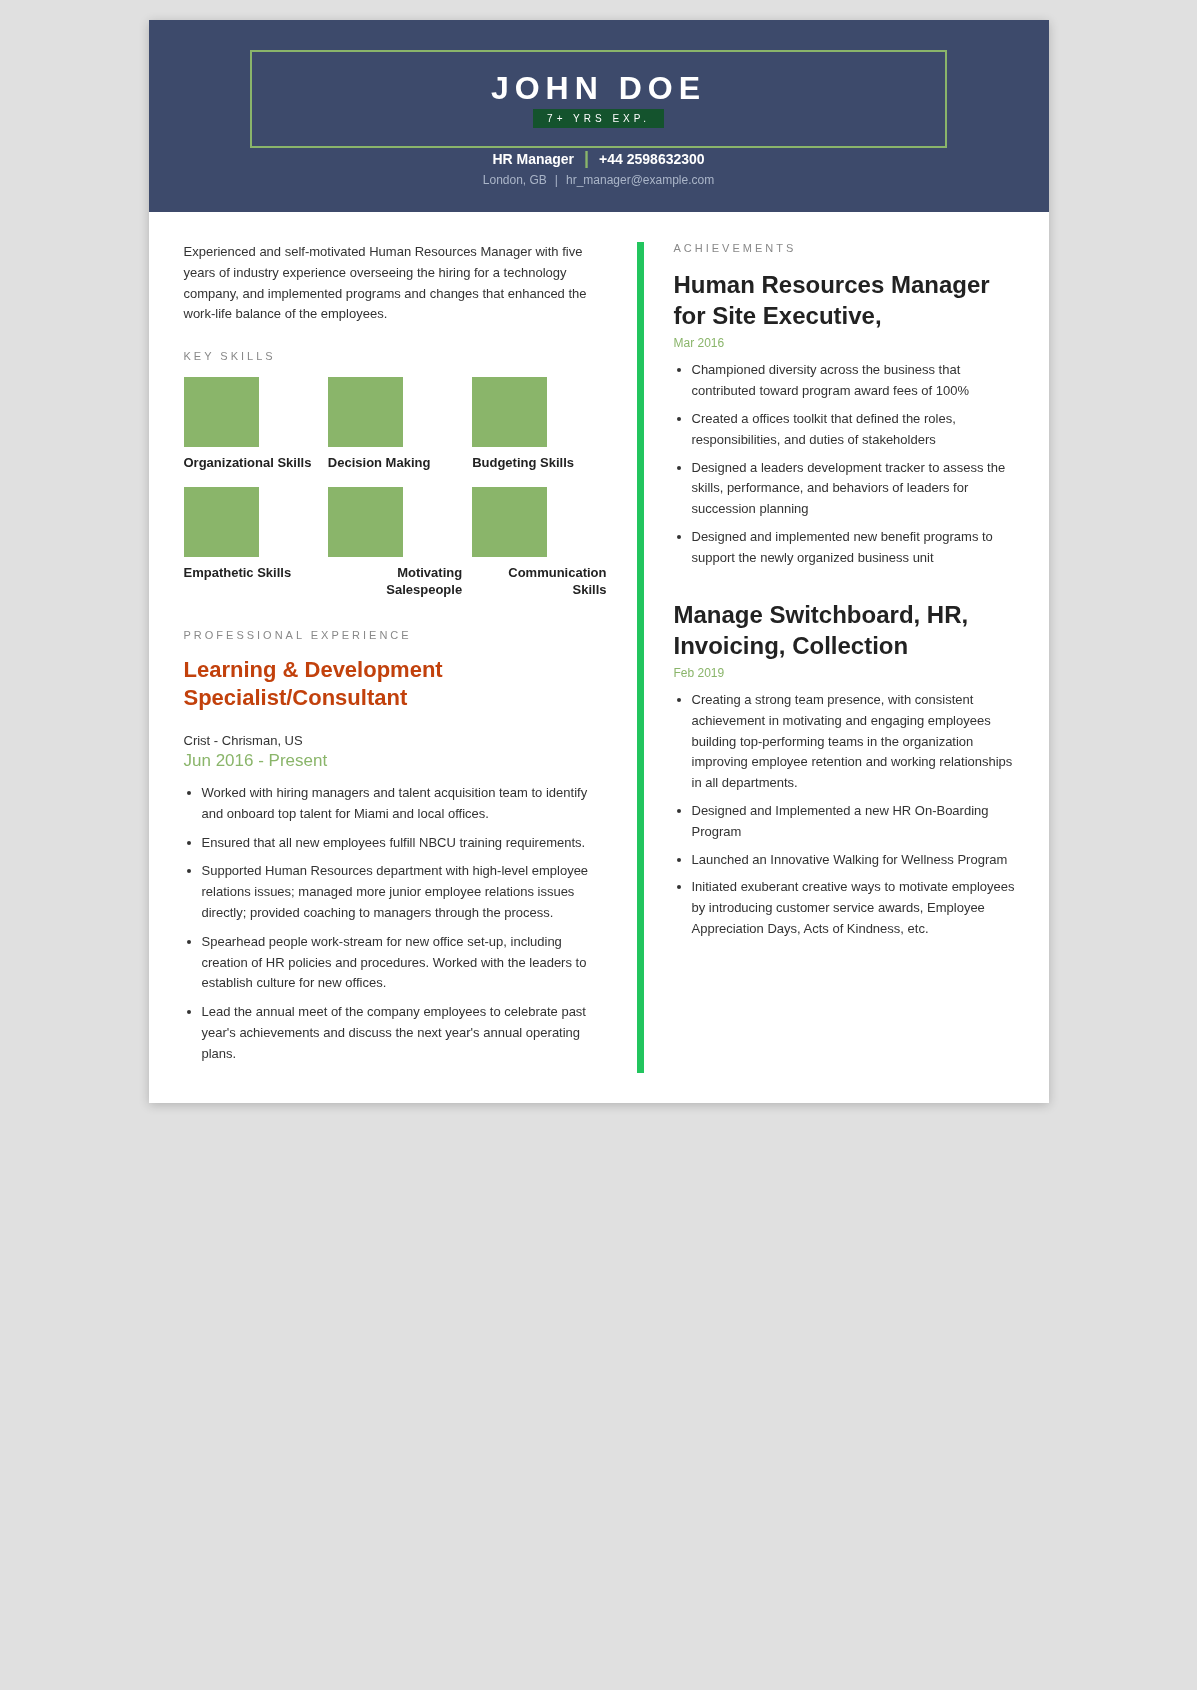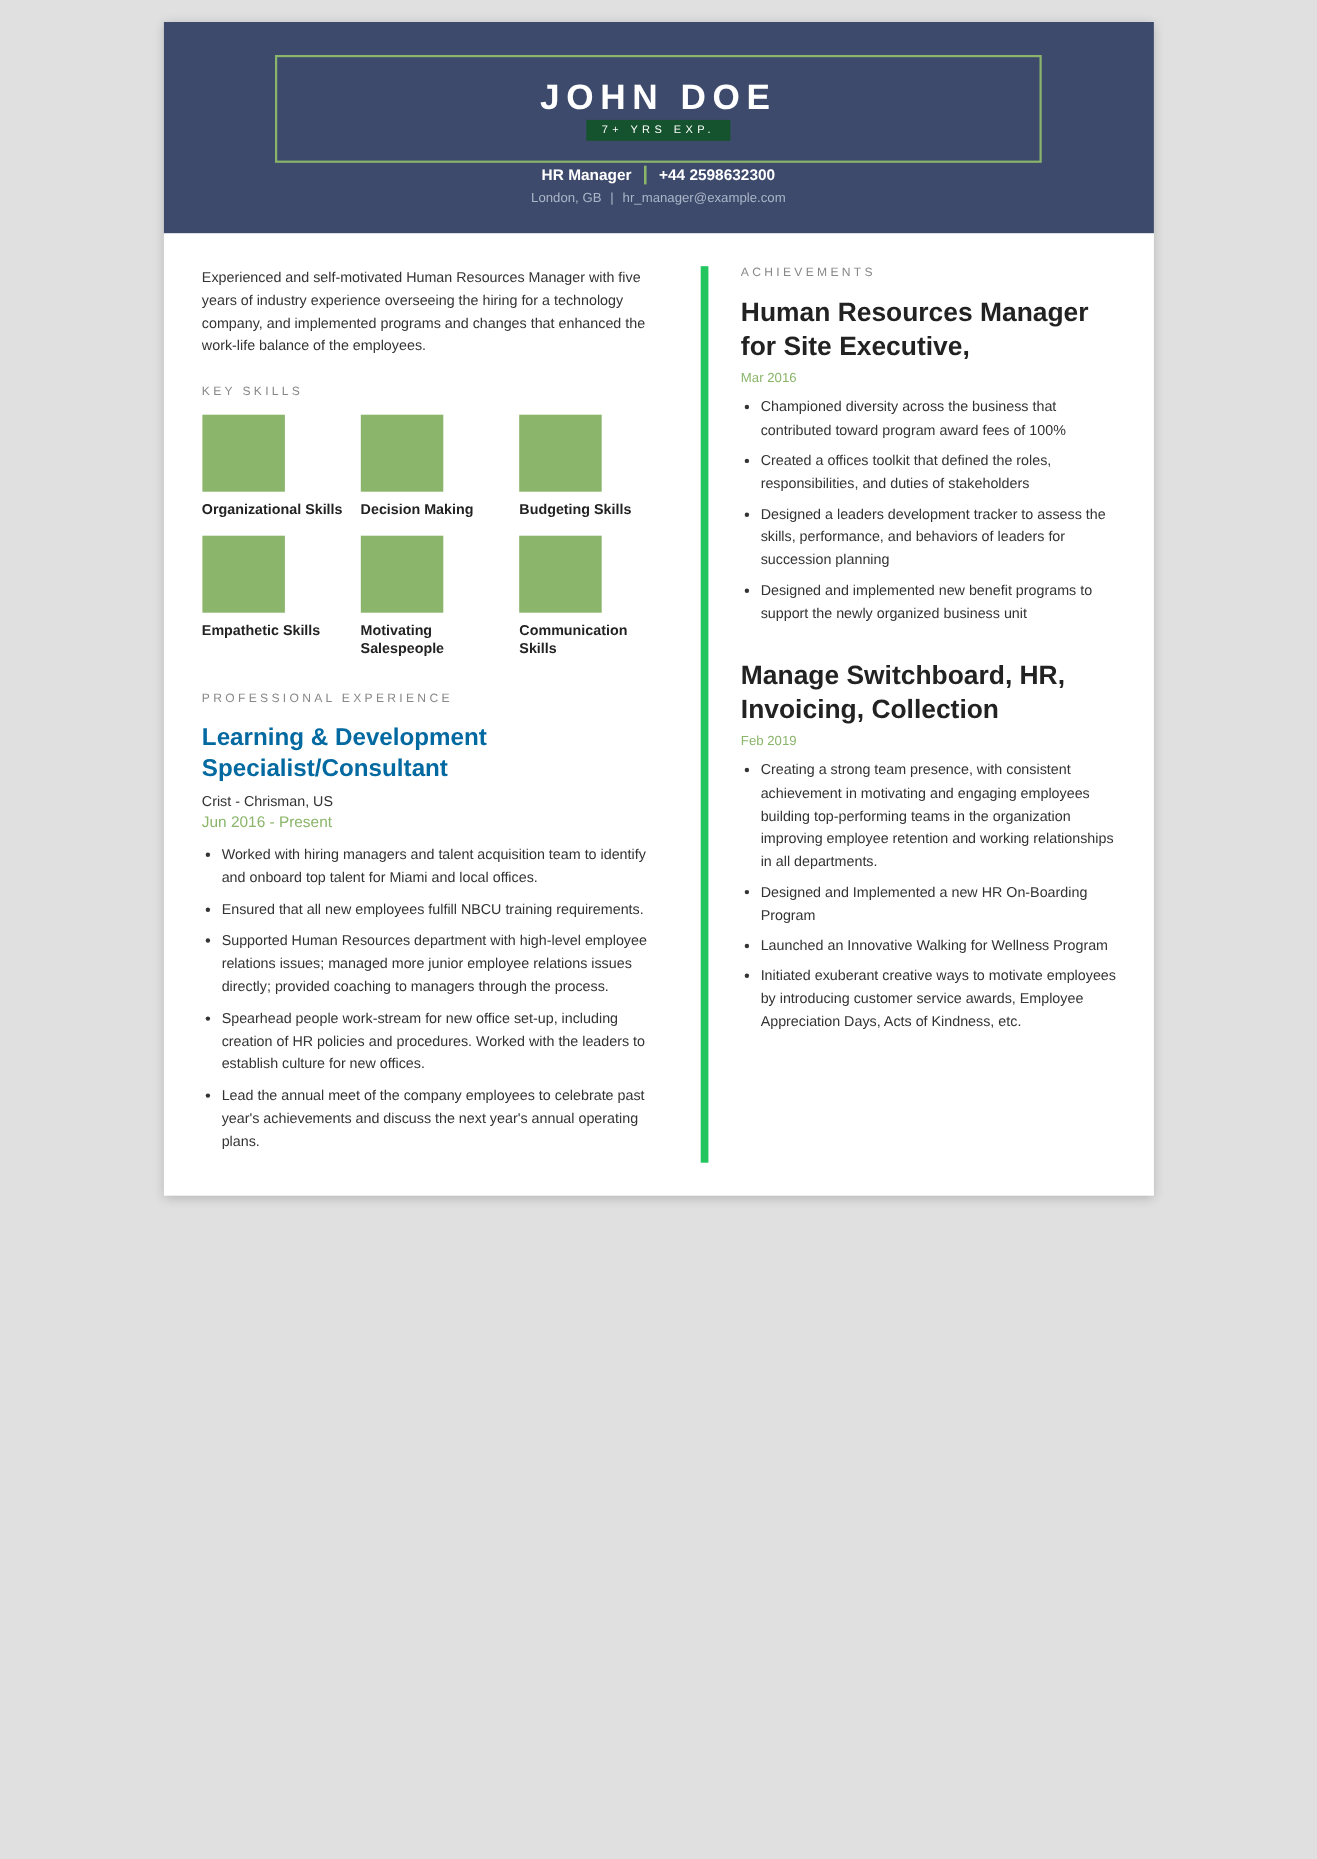--- a/index.html
+++ b/index.html
@@ -104,20 +104,21 @@
     }
 
     
     .skills-section {
       margin-bottom: 30px;
     }
     .skills-grid {
       display: grid;
       grid-template-columns: repeat(3, 1fr);
       gap: 15px 10px;
+      text-align: right;
     }
     .skill-item {
       display: flex;
       flex-direction: column;
       align-items: flex-start;
     }
     .skill-box {
       width: 75px;
       height: 70px;
       background: #8ab56a;
@@ -130,31 +131,31 @@
       line-height: 1.3;
     }
 
     
     .experience-section {
       margin-top: 10px;
     }
     .job-title {
       font-size: 22px;
       font-weight: bold;
-      color: #0369a1;
+      color: #c2410c;
       line-height: 1.3;
-      margin-bottom: 8px;
+      margin-bottom: 20px;
     }
     .job-company {
       font-size: 13px;
       color: #333;
       margin-bottom: 3px;
     }
     .job-date {
-      font-size: 14px;
+      font-size: 17px;
       color: #8ab56a;
       margin-bottom: 12px;
     }
     .job-bullets {
       list-style: disc;
       padding-left: 18px;
     }
     .job-bullets li {
       font-size: 13px;
       color: #333;

